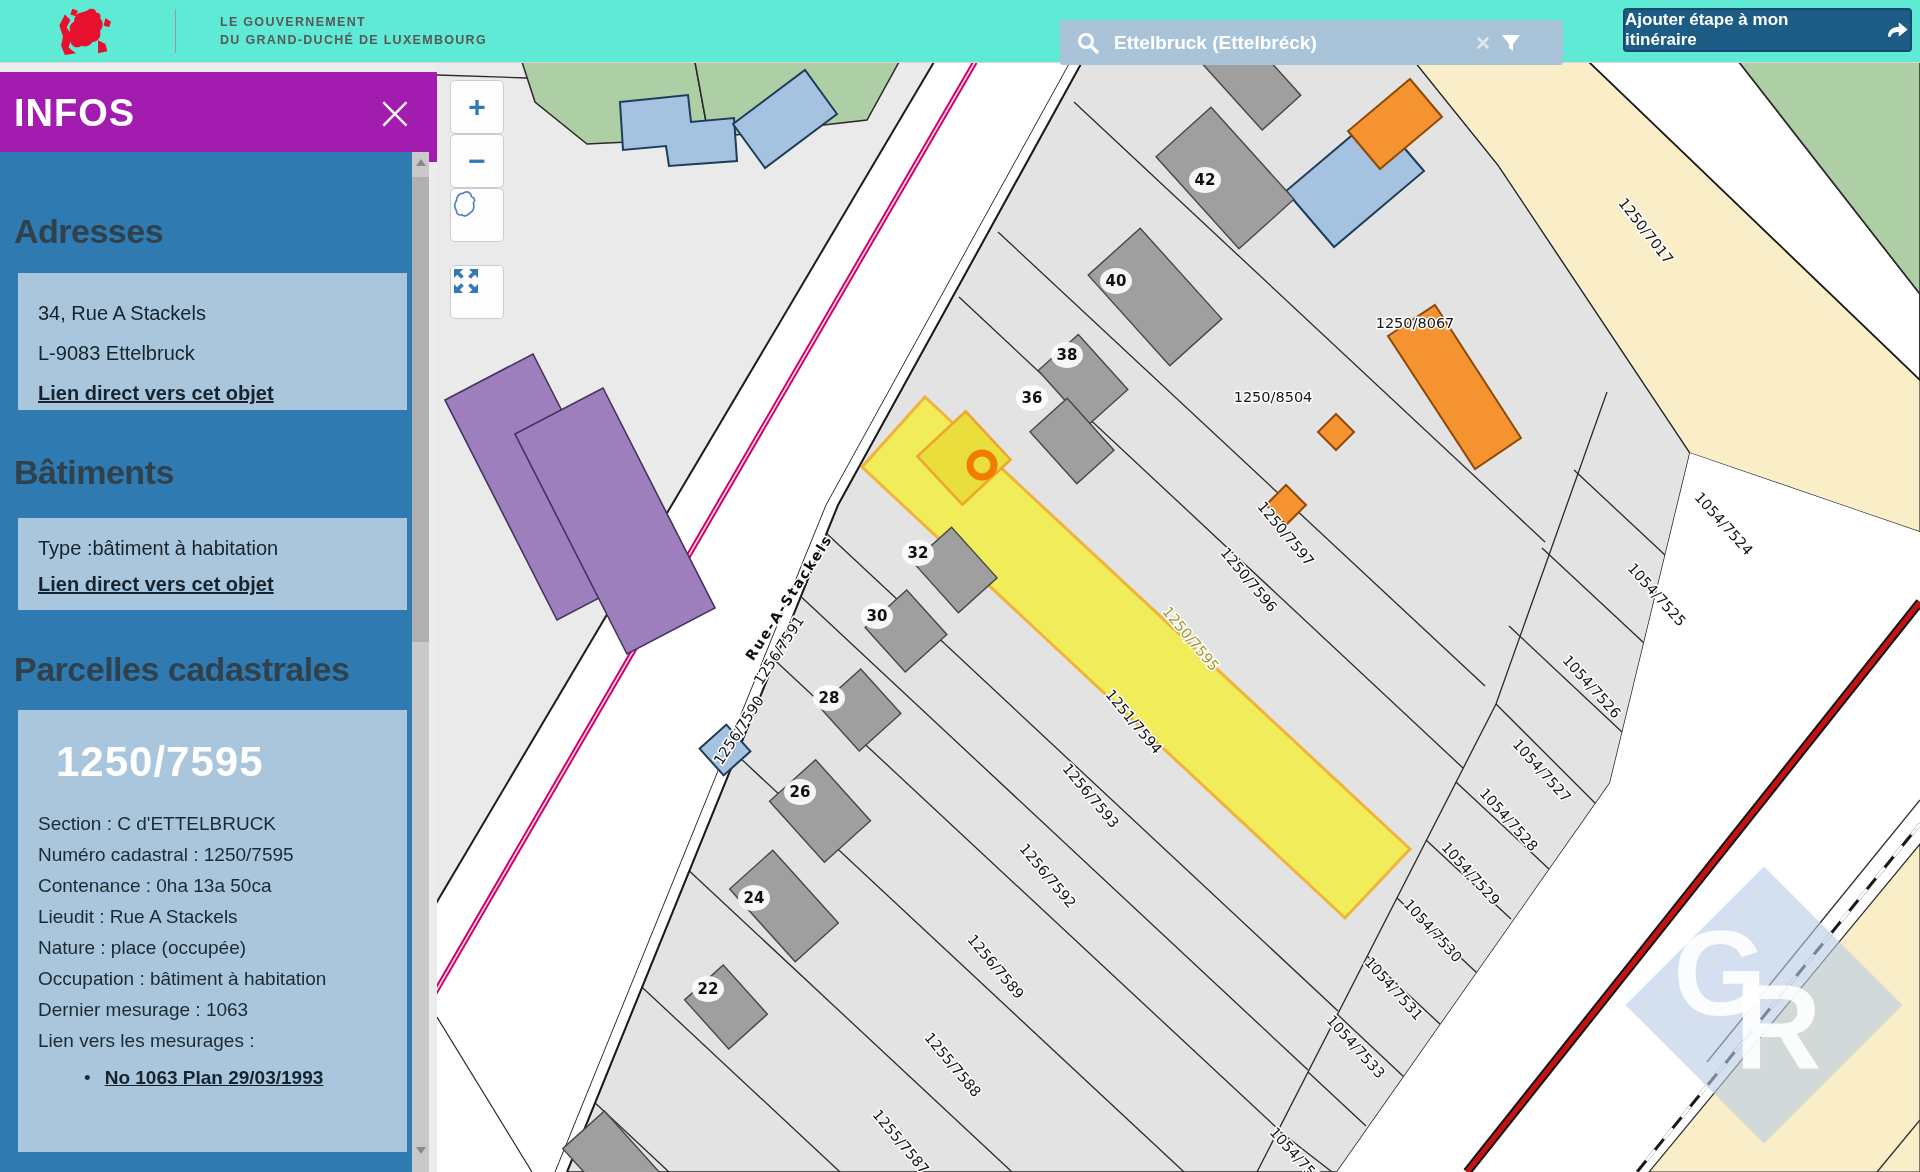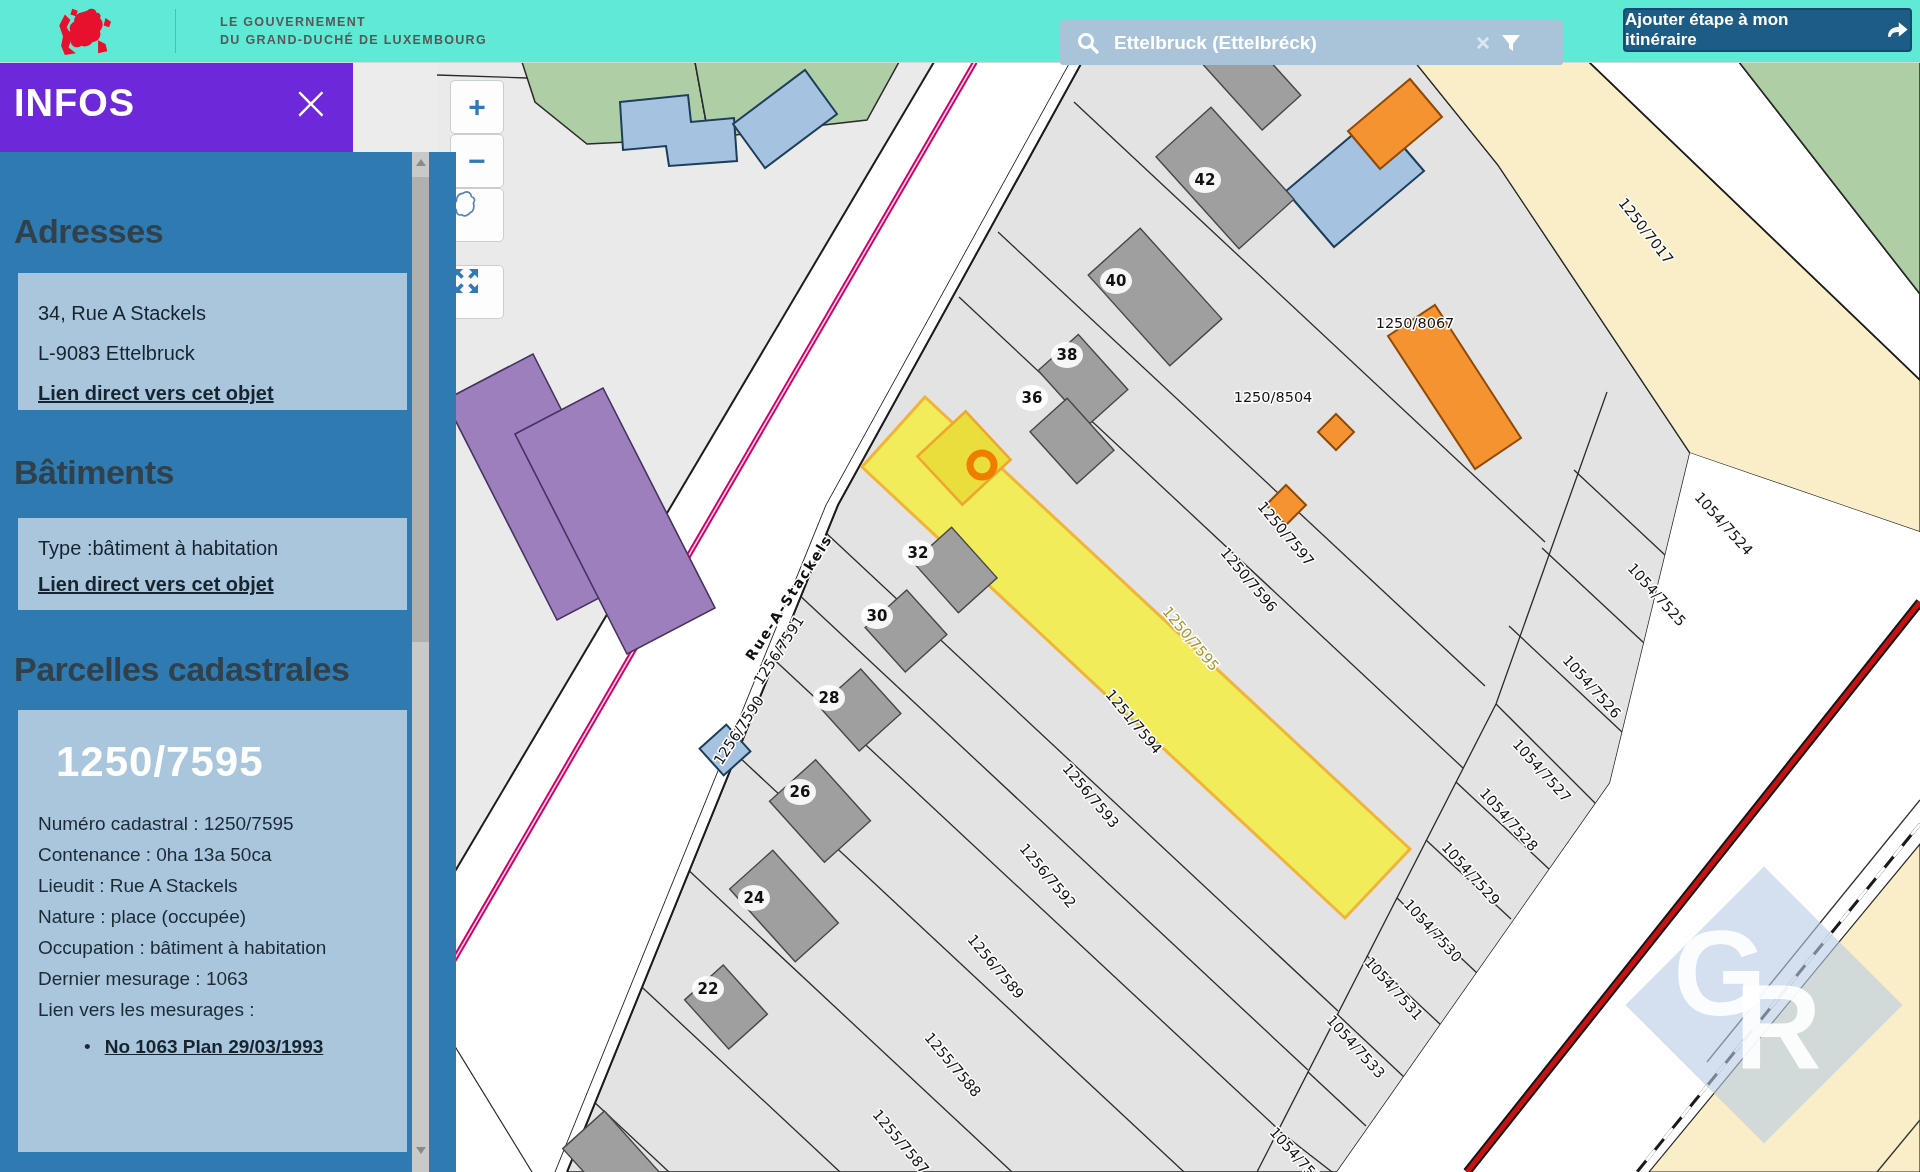--- a/index.html
+++ b/index.html
@@ -20,25 +20,25 @@
   .searchbox input::placeholder{color:#fff;}
   .search-mag{margin:0 12px 0 16px;flex:0 0 auto;}
   .search-clear{color:#e9f1f7;font-size:24px;font-weight:bold;margin-right:10px;cursor:pointer;opacity:.8;}
   .search-filter{margin-right:14px;cursor:pointer;}
   .route-btn{position:absolute;left:1623px;top:8px;width:289px;height:44px;background:#1d5c84;
              border:2px solid #16496e;border-radius:4px;color:#fff;font-weight:bold;font-size:17px;
              display:flex;align-items:center;justify-content:center;gap:26px;cursor:pointer;box-sizing:border-box;}
 
   
   .panel{position:absolute;left:0;top:62px;width:437px;height:1110px;z-index:20;}
-  .panel-header{position:absolute;left:0;top:0;width:353px;height:90px;background:#6d28d9;}
+  .panel-header{position:absolute;left:0;top:10px;width:437px;height:90px;background:#a21caf;}
   .panel-title{position:absolute;left:14px;top:20px;color:#fff;font-size:38px;font-weight:bold;letter-spacing:1px;}
   .panel-close{position:absolute;right:22px;top:16px;color:#fff;font-size:48px;font-weight:100;
                line-height:48px;cursor:pointer;font-family:"DejaVu Sans",sans-serif;}
-  .panel-body{position:absolute;left:0;top:90px;width:412px;height:1020px;background:#2e7ab1;padding-left:44px;}
+  .panel-body{position:absolute;left:0;top:90px;width:412px;height:1020px;background:#2e7ab1;}
   .sec-heading{position:absolute;left:14px;color:#31414b;font-size:34px;font-weight:bold;letter-spacing:-0.5px;}
   .card{position:absolute;left:18px;width:389px;background:#a9c6dc;color:#16242f;font-size:20px;box-sizing:border-box;}
   .card .ln{display:block;}
   .card a,.plink{color:#16242f;font-weight:bold;text-decoration:underline;cursor:pointer;}
   .big-parcel{color:#fff;font-size:42px;font-weight:bold;letter-spacing:1px;}
   .detail{font-size:19px;line-height:31px;color:#1b2a35;}
   
   .sb-track{position:absolute;left:412px;top:90px;width:17px;height:1020px;background:#c9c9c9;}
   .sb-thumb{position:absolute;left:412px;top:115px;width:17px;height:465px;background:#b0b0b0;}
   .sb-up,.sb-down{position:absolute;left:416px;width:0;height:0;cursor:pointer;}
@@ -314,20 +314,21 @@
 
     <div class="sec-heading" style="top:301px">Bâtiments</div>
     <div class="card" style="top:366px;height:92px;padding:12px 20px;">
       <span class="ln" style="line-height:36px">Type :bâtiment à habitation</span>
       <a class="ln" style="line-height:36px">Lien direct vers cet objet</a>
     </div>
 
     <div class="sec-heading" style="top:498px">Parcelles cadastrales</div>
     <div class="card" style="top:558px;height:442px;padding:24px 20px;">
       <div class="big-parcel" style="margin:4px 0 22px 18px">1250/7595</div>
+      <div class="detail">Section : C d'ETTELBRUCK</div>
       <div class="detail">Numéro cadastral : 1250/7595</div>
       <div class="detail">Contenance : 0ha 13a 50ca</div>
       <div class="detail">Lieudit : Rue A Stackels</div>
       <div class="detail">Nature : place (occupée)</div>
       <div class="detail">Occupation : bâtiment à habitation</div>
       <div class="detail">Dernier mesurage : 1063</div>
       <div class="detail">Lien vers les mesurages :</div>
       <div class="detail" style="margin-top:6px;margin-left:46px">
         <span style="margin-right:14px">•</span><a class="plink">No 1063 Plan 29/03/1993</a>
       </div>

